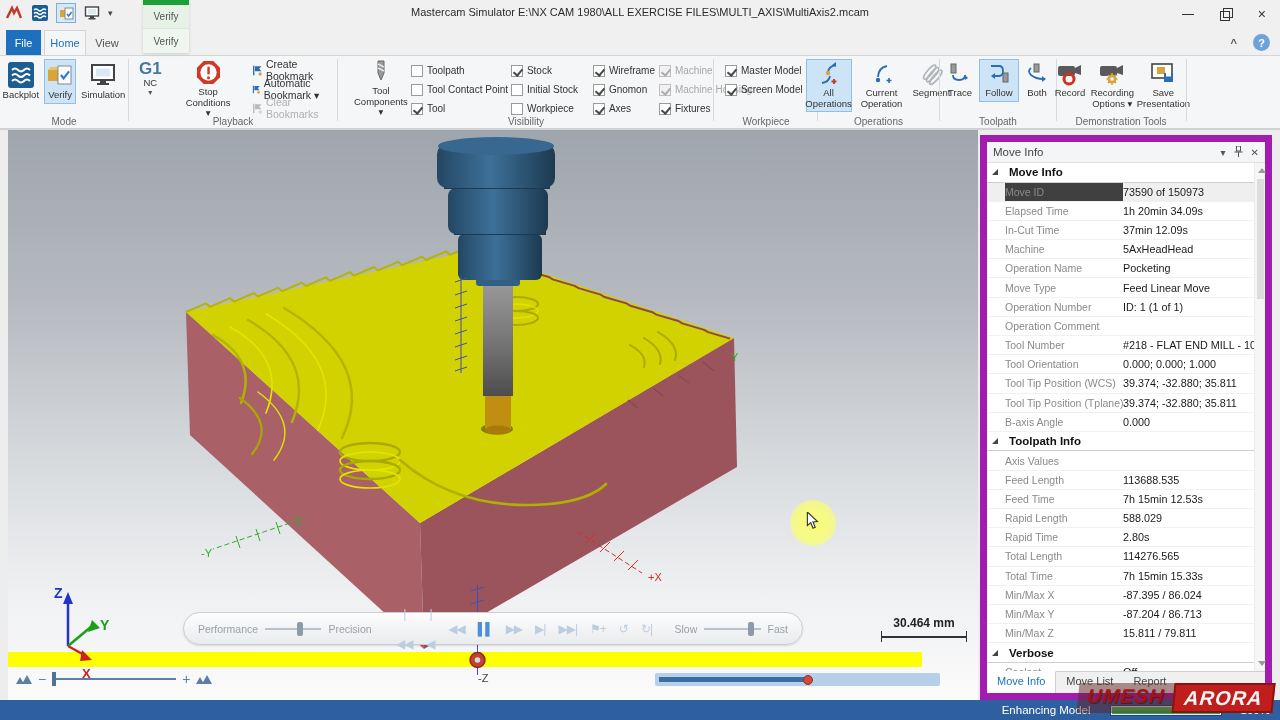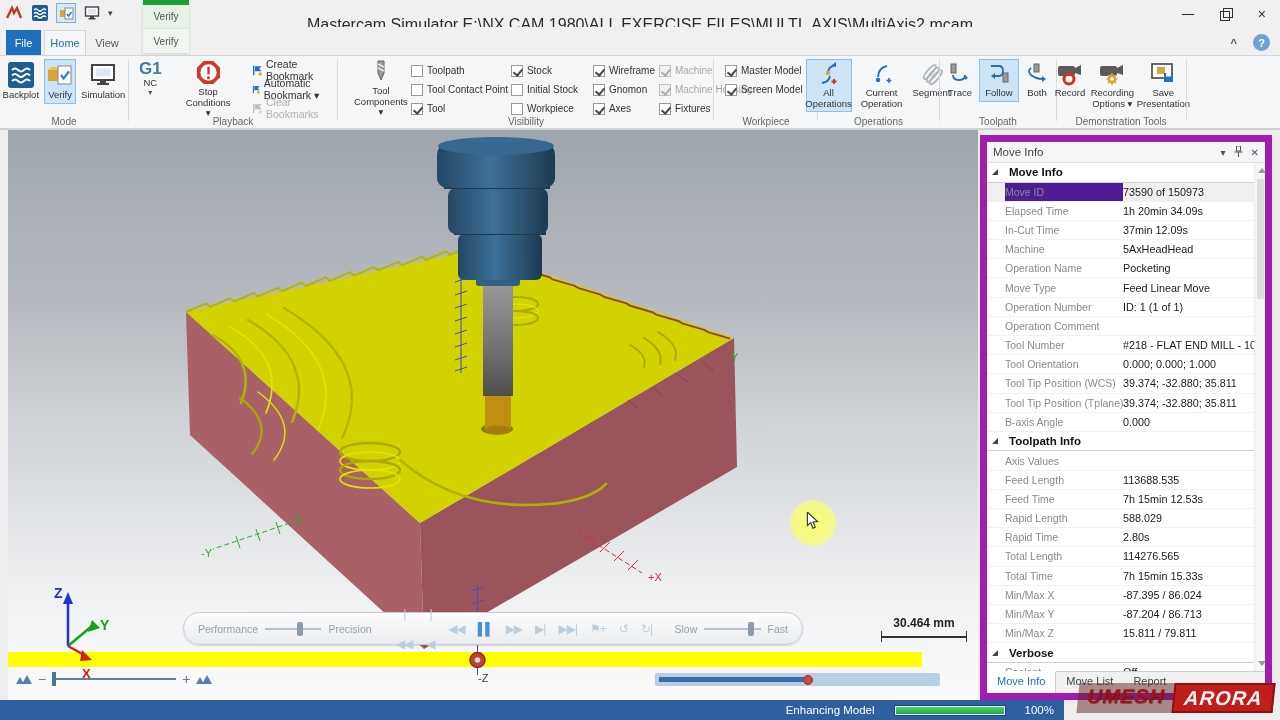--- a/index.html
+++ b/index.html
@@ -6,21 +6,21 @@
   html,body { width:1280px; height:720px; overflow:hidden; }
   body { font-family:"Liberation Sans", sans-serif; background:#ededee; position:relative; }
   #app { position:absolute; inset:0; }
 
   
   .titlebar { position:absolute; left:0; top:0; width:1280px; height:27px; background:#f0f0f0; }
   .qat { position:absolute; left:4px; top:3px; display:flex; align-items:center; gap:6px; }
   .qat-btn { width:20px; height:20px; display:flex; align-items:center; justify-content:center; }
   .qat-btn.sel { background:#d6e9f8; border:1px solid #7ab0dd; }
   .qat-caret { font-size:9px; color:#444; }
-  .wtitle { position:absolute; left:0; right:0; top:16px; text-align:center; font-size:16px; color:#2b2b2b; }
+  .wtitle { position:absolute; left:0; right:0; top:6px; text-align:center; font-size:11px; color:#2b2b2b; }
   .winctl { position:absolute; right:6px; top:0; height:27px; display:flex; align-items:center; gap:26px; padding-right:8px; }
   .wc { width:12px; height:12px; position:relative; cursor:default; }
   .wc-min::after { content:""; position:absolute; left:0; right:0; top:6px; border-top:1px solid #333; }
   .wc-rest::before { content:""; position:absolute; left:0; top:3px; width:8px; height:8px; border:1px solid #333; background:#f0f0f0; }
   .wc-rest::after { content:""; position:absolute; left:3px; top:0; width:8px; height:8px; border:1px solid #333; }
   .wc-close { font-size:14px; color:#333; line-height:12px; width:auto; }
 
   
   .vpopup { position:absolute; left:143px; top:0; width:46px; height:53px; z-index:50; box-shadow:0 1px 3px rgba(0,0,0,.15); }
   .vpopup .bar { height:5px; background:#1ea038; }
@@ -104,32 +104,32 @@
   .phead .hicon { color:#555; font-size:10px; margin-left:8px; }
   .pbody { position:absolute; top:21px; bottom:22px; left:0; right:11px; overflow:hidden; }
   .prow { display:grid; grid-template-columns:13px 118px 1fr; align-items:center; height:19.2px; border-bottom:1px solid #f1f1f1; padding-left:5px; white-space:nowrap; }
   .prow .tri { width:0; height:0; }
   .prow .plabel { font-size:10.5px; color:#8a8a8a; overflow:hidden; }
   .prow .pvalue { font-size:10.8px; color:#1a1a1a; }
   .prow.header { border-bottom:1px solid #cfcfcf; height:19.5px; }
   .prow.header .tri { border-bottom:6px solid #444; border-left:6px solid transparent; }
   .prow.header .plabel { font-size:11.5px; font-weight:bold; color:#111; padding-left:4px; }
   .prow.hl { background:#efefef; }
-  .prow.hl .plabel { background:#4c1d95; height:100%; display:flex; align-items:center; }
+  .prow.hl .plabel { background:#404040; height:100%; display:flex; align-items:center; }
   .pscroll { position:absolute; top:21px; bottom:22px; right:0; width:11px; background:#f6f6f6; border-left:1px solid #ececec; }
   .pscroll .up, .pscroll .dn { position:absolute; left:2.5px; width:0; height:0; }
   .pscroll .up { top:5px; border-left:4px solid transparent; border-right:4px solid transparent; border-bottom:5px solid #9a9a9a; }
   .pscroll .dn { bottom:5px; border-left:4px solid transparent; border-right:4px solid transparent; border-top:5px solid #9a9a9a; }
   .pscroll .thumb { position:absolute; top:16px; left:2px; width:7px; height:120px; background:#dcdcdc; }
   .ptabs { position:absolute; left:0; right:0; bottom:0; height:22px; background:#f0f0f0; border-top:1px solid #cfcfcf; display:flex; align-items:stretch; }
   .ptab { padding:3px 10px 0; font-size:11px; color:#444; }
   .ptab.active { background:#fff; color:#1e70bf; border-right:1px solid #cfcfcf; margin-top:-1px; border-top:1px solid #fff; }
 
   
-  .statusbar { position:absolute; left:0; top:700px; width:1064px; height:20px; background:#2e5f9f; display:flex; align-items:center; justify-content:flex-end; gap:19px; padding-right:10px; }
+  .statusbar { position:absolute; left:0; top:700px; width:1280px; height:20px; background:#2e5f9f; display:flex; align-items:center; justify-content:flex-end; gap:19px; padding-right:10px; }
   .sb-text { color:#fff; font-size:11.5px; }
   .sb-prog { width:112px; height:11px; border:1px solid #1d477c; background:#e8eef5; position:relative; }
   .sb-prog .fill { position:absolute; inset:1px; background:linear-gradient(180deg,#4fd468,#2aa547); }
   .sb-pct { color:#fff; font-size:11.5px; }
 
   
   .watermark { position:absolute; left:1078px; top:683px; height:30px; display:flex; transform:skewX(-6deg); z-index:99; font-style:italic; font-weight:bold; font-size:20px; letter-spacing:1px; }
   .wm1 { background:rgba(95,35,35,.5); color:#a31313; padding:2px 9px 0; text-shadow:1px 1px 0 rgba(0,0,0,.35); }
   .wm2 { background:#c01d1d; color:#f4f4f4; padding:2px 9px 0; border:2px solid #8c1212; }
 </style>

